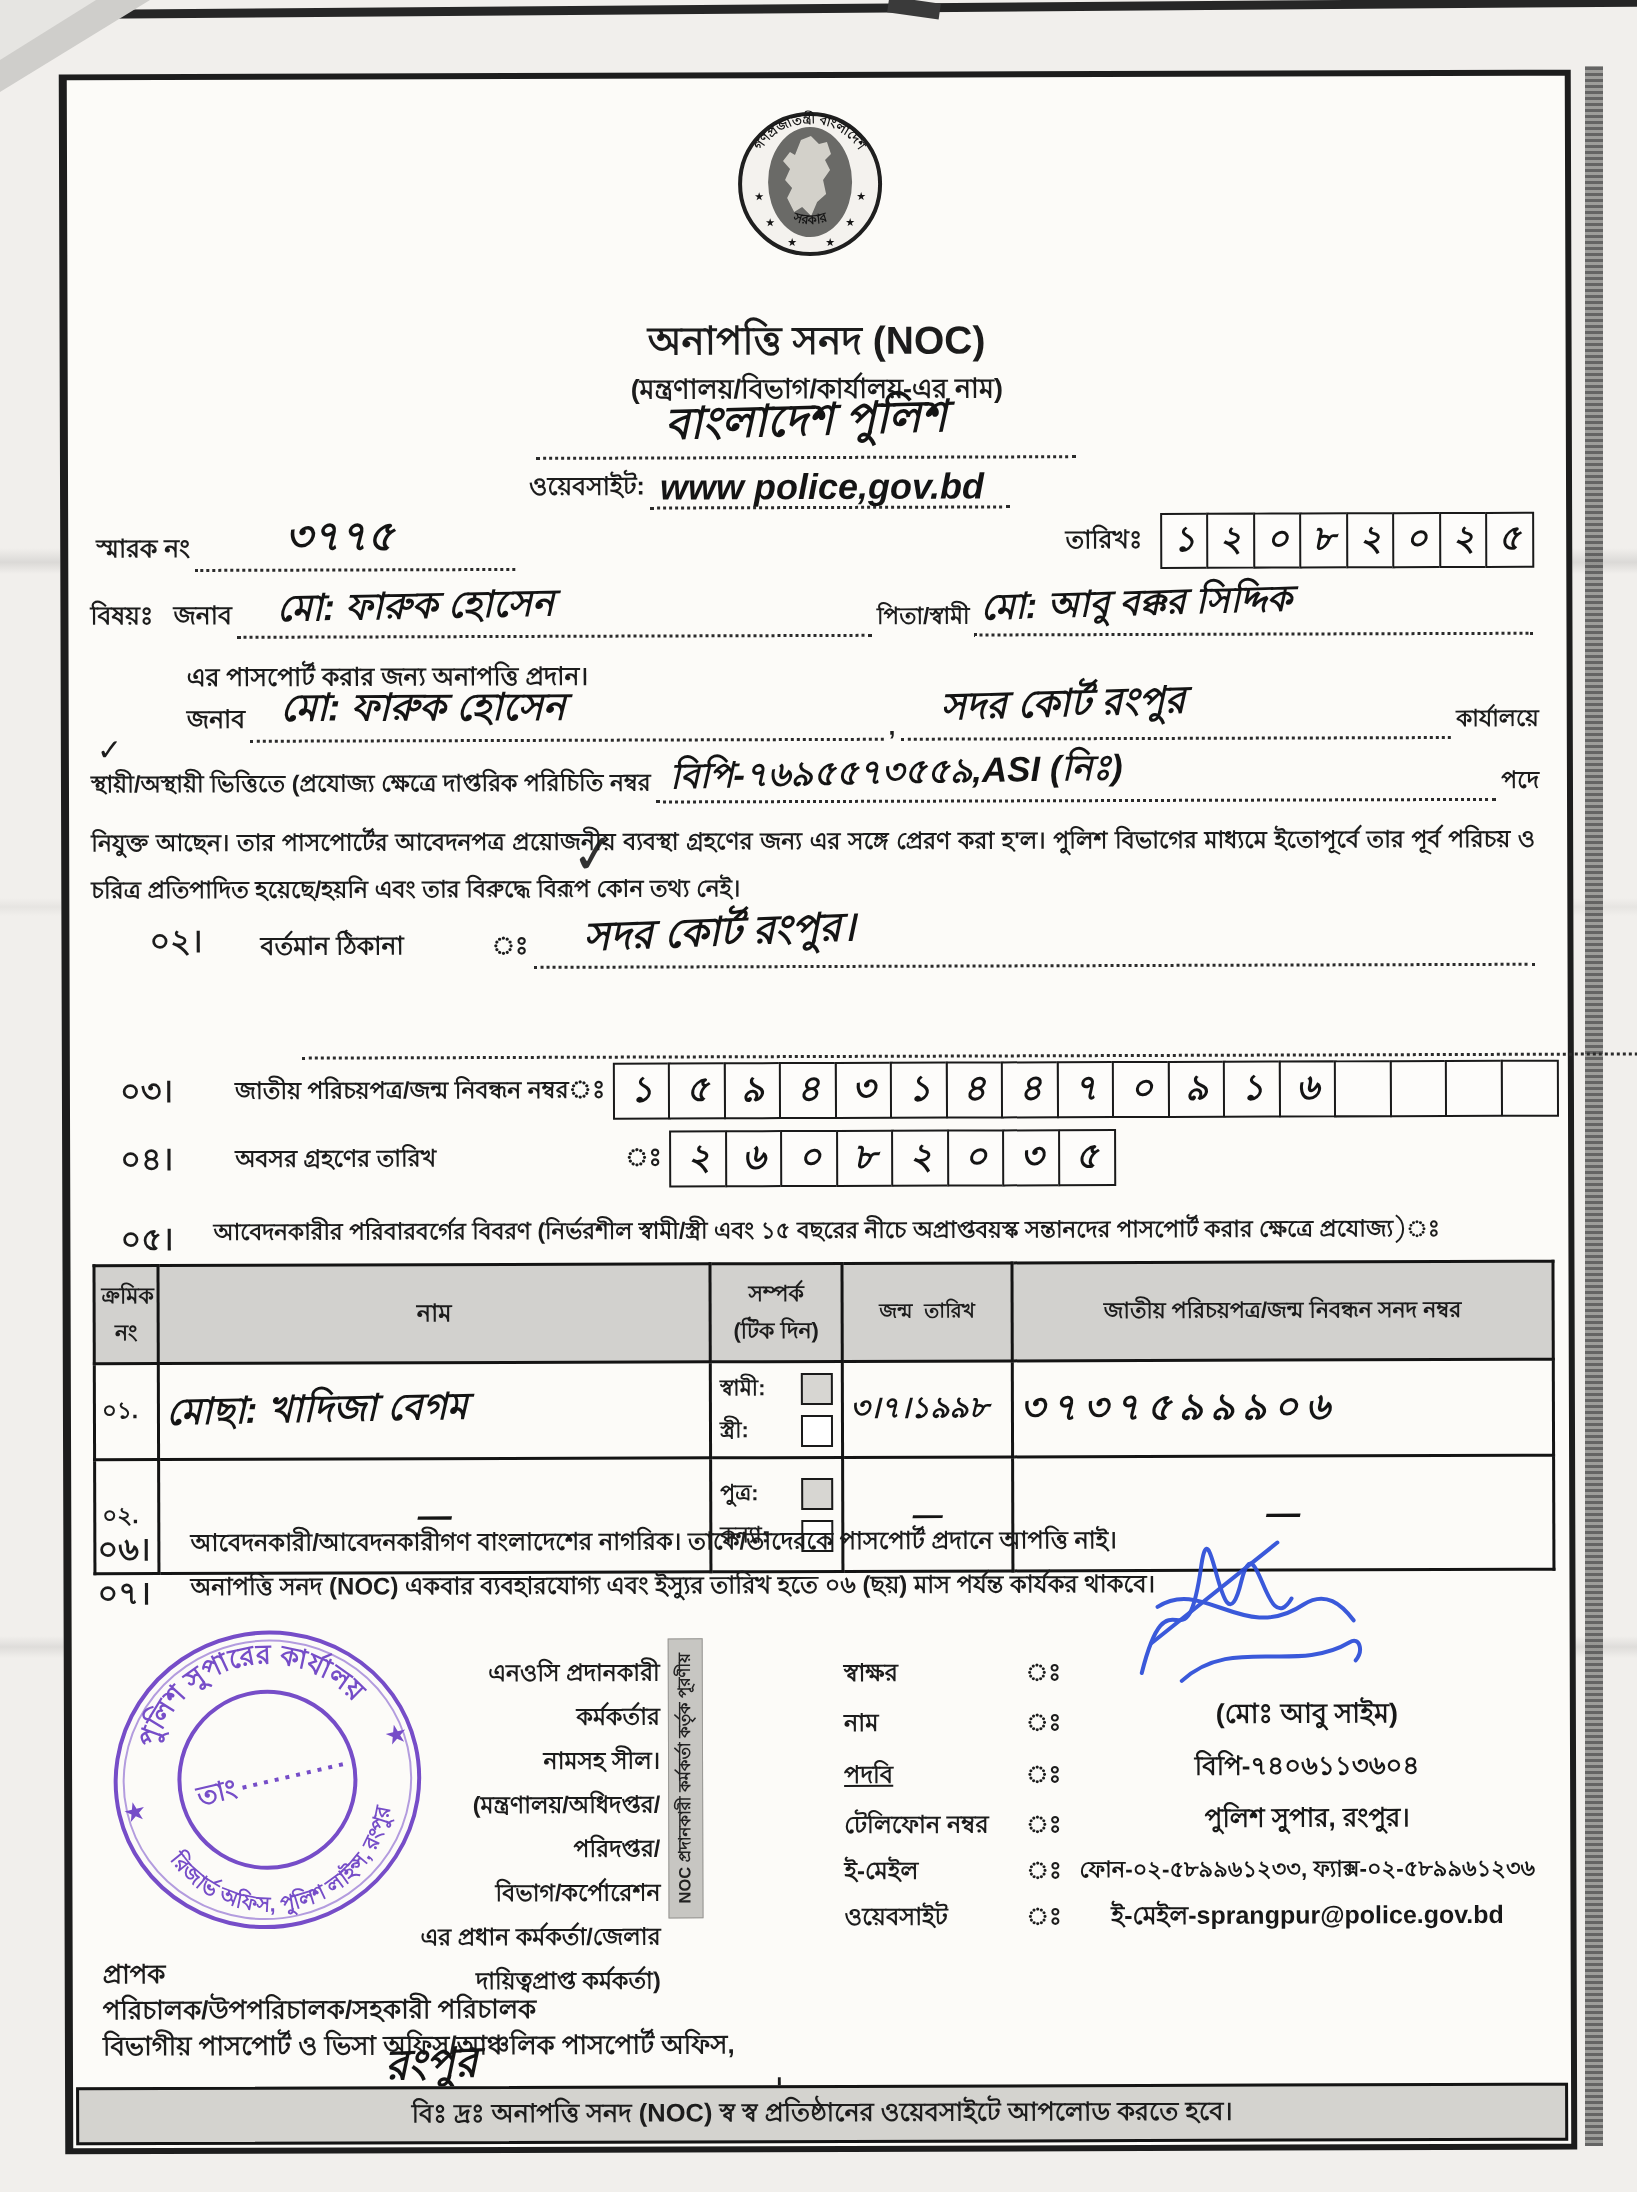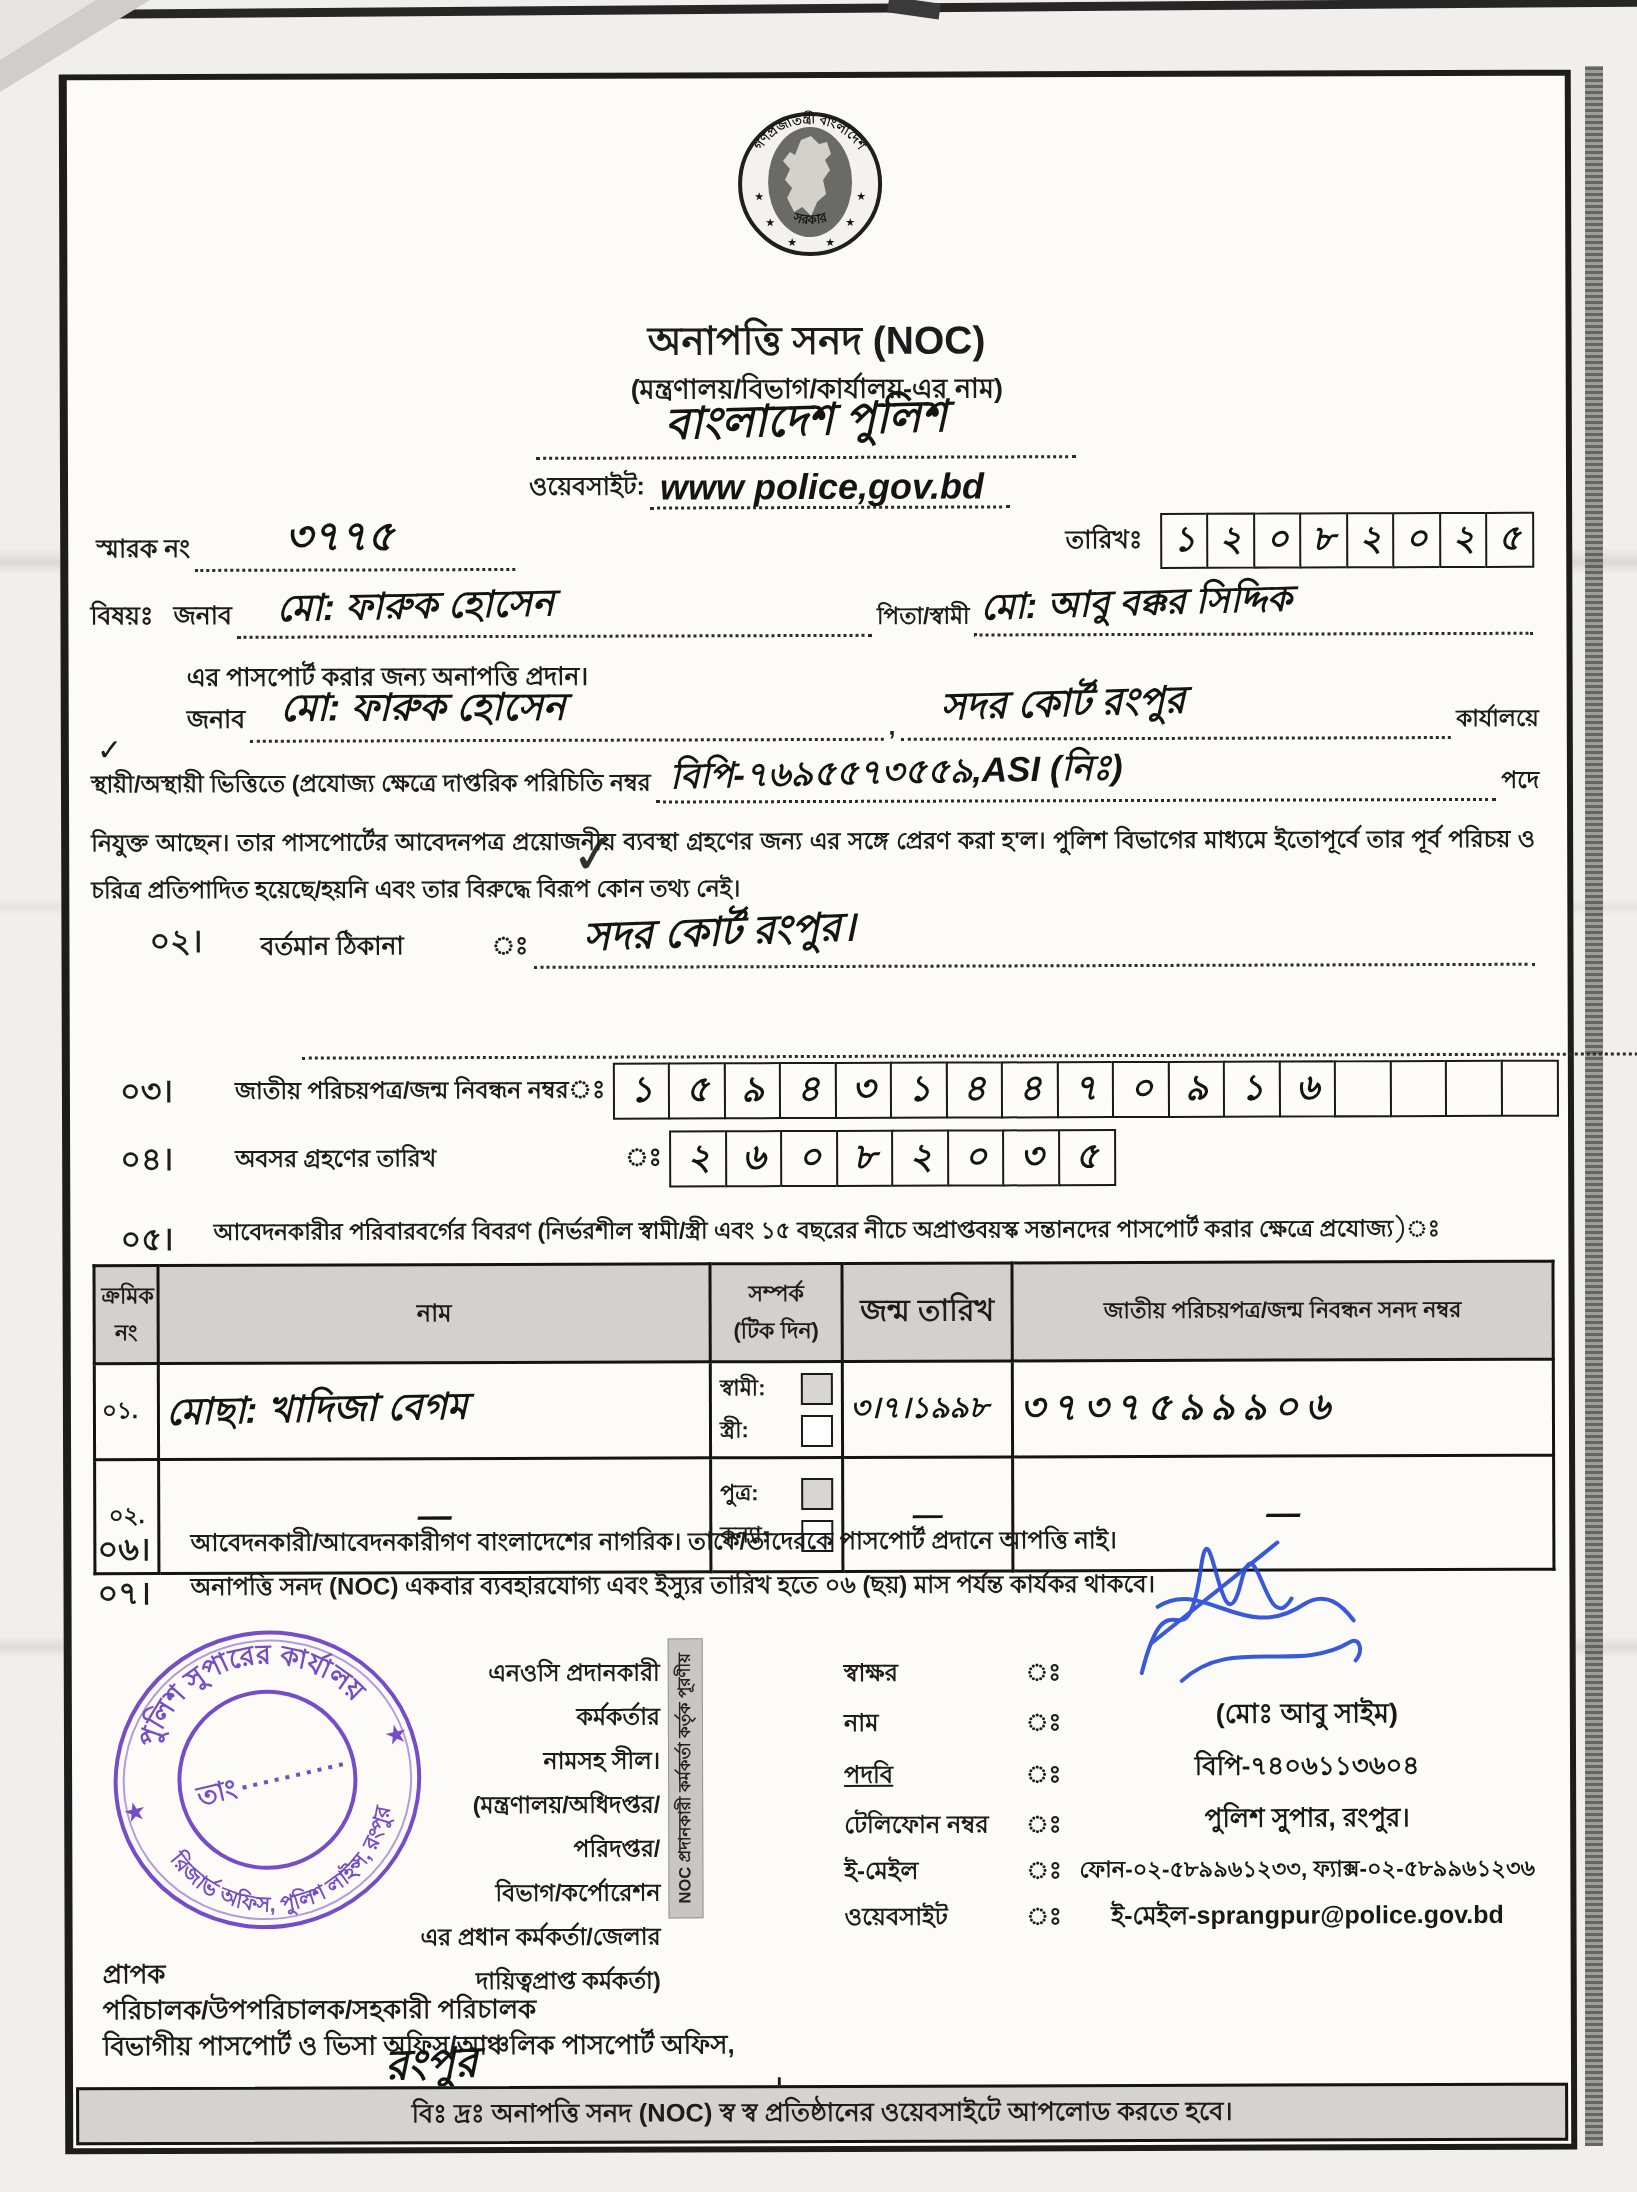--- a/index.html
+++ b/index.html
@@ -311,41 +311,41 @@
         <tr style="height:98px;">
       <th>
         <div>ক্রমিক</div>
             <div>নং</div>
       </th>
       <th style="font-size:24px;">নাম</th>
       <th>
         <div>সম্পর্ক</div>
             <div>(টিক দিন)</div>
       </th>
-      <th style="font-size:30px;">জন্ম তারিখ</th>
+      <th style="font-size:20px;font-family:Liberation Mono, monospace;">জন্ম তারিখ</th>
       <th>জাতীয় পরিচয়পত্র/জন্ম নিবন্ধন সনদ নম্বর</th>
     </tr>
     <tr style="height:96px;">
       <td style="font-weight:bold;font-size:23px;">০১.</td>
       <td><span class="hw" style="font-size:37px;transform:rotate(-1deg);display:inline-block;">মোছা: খাদিজা বেগম</span></td>
       <td>
         <div class="relline">
               <span>স্বামী:</span>
               <span class="cbx shaded"></span>
             </div>
         <div class="relline">
               <span>স্ত্রী:</span>
               <span class="cbx"></span>
             </div>
       </td>
       <td><span class="hw" style="font-size:30px;">৩।৭।১৯৯৮</span></td>
       <td><span class="hw" style="font-size:38px;letter-spacing:7px;">৩৭৩৭৫৯৯৯০৬</span></td>
     </tr>
     <tr style="height:114px;">
-      <td style="font-weight:bold;font-size:23px;text-align:center;">০২.</td>
+      <td style="font-weight:bold;font-size:23px;">০২.</td>
       <td class="center"><span class="hw" style="font-size:34px;">—</span></td>
       <td>
         <div class="relline">
               <span>পুত্র:</span>
               <span class="cbx shaded"></span>
             </div>
         <div class="relline">
               <span>কন্যা:</span>
               <span class="cbx"></span>
             </div>

